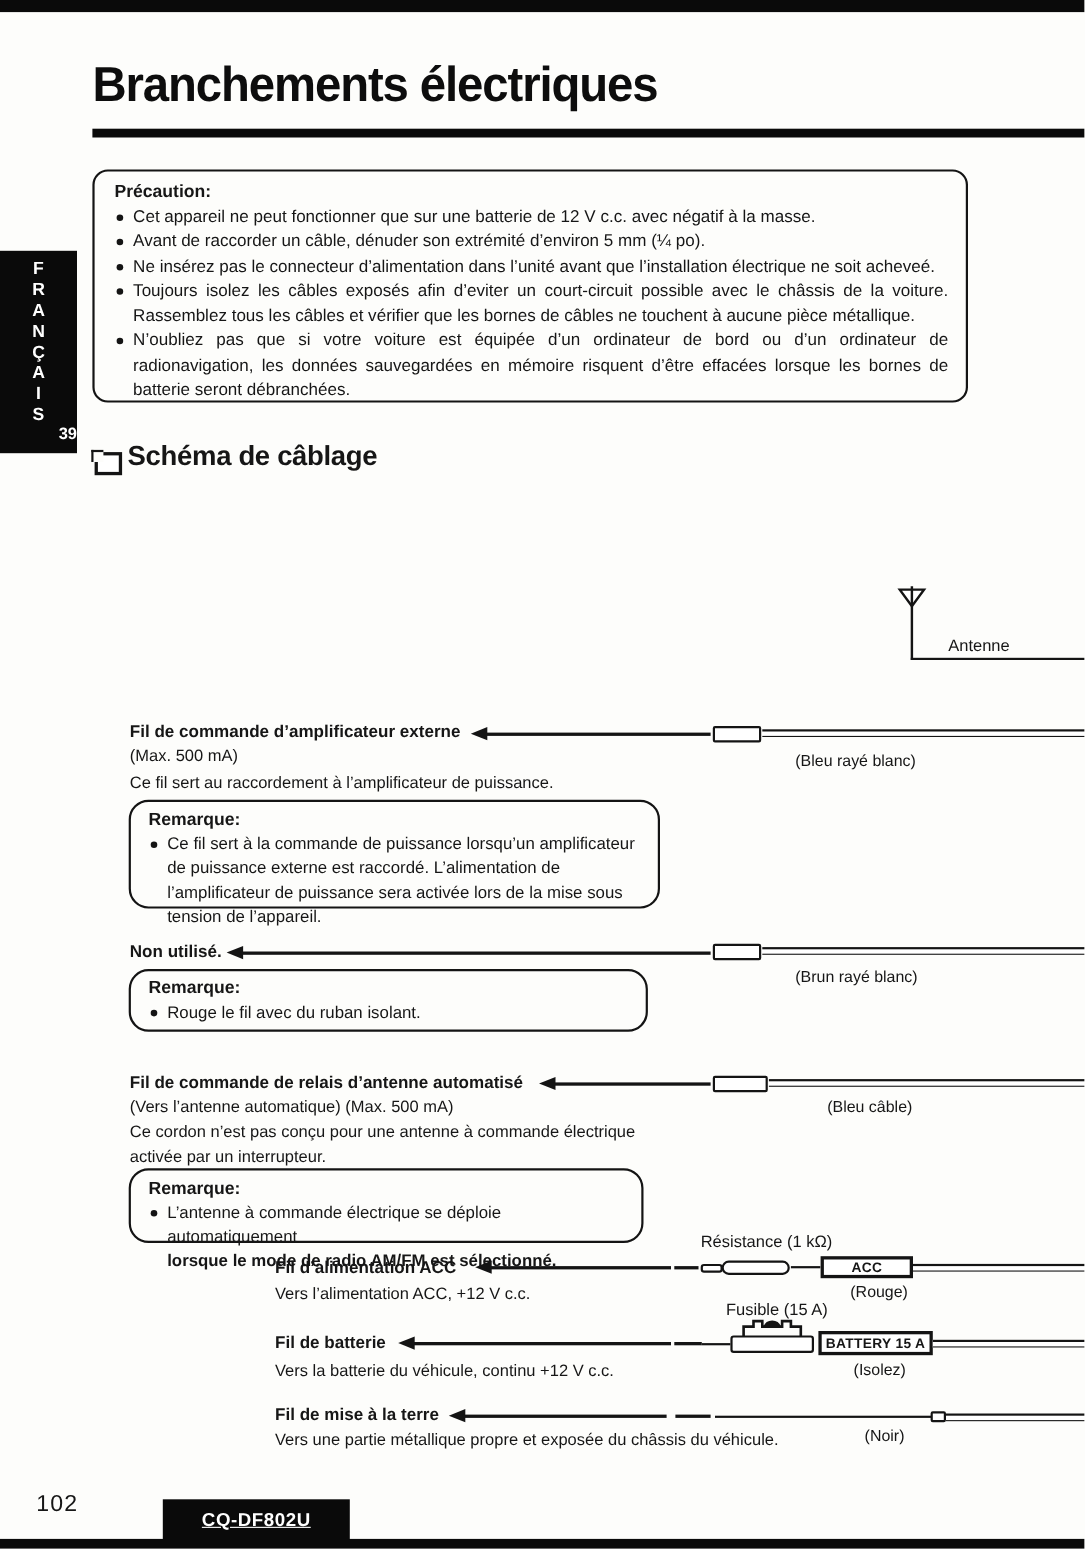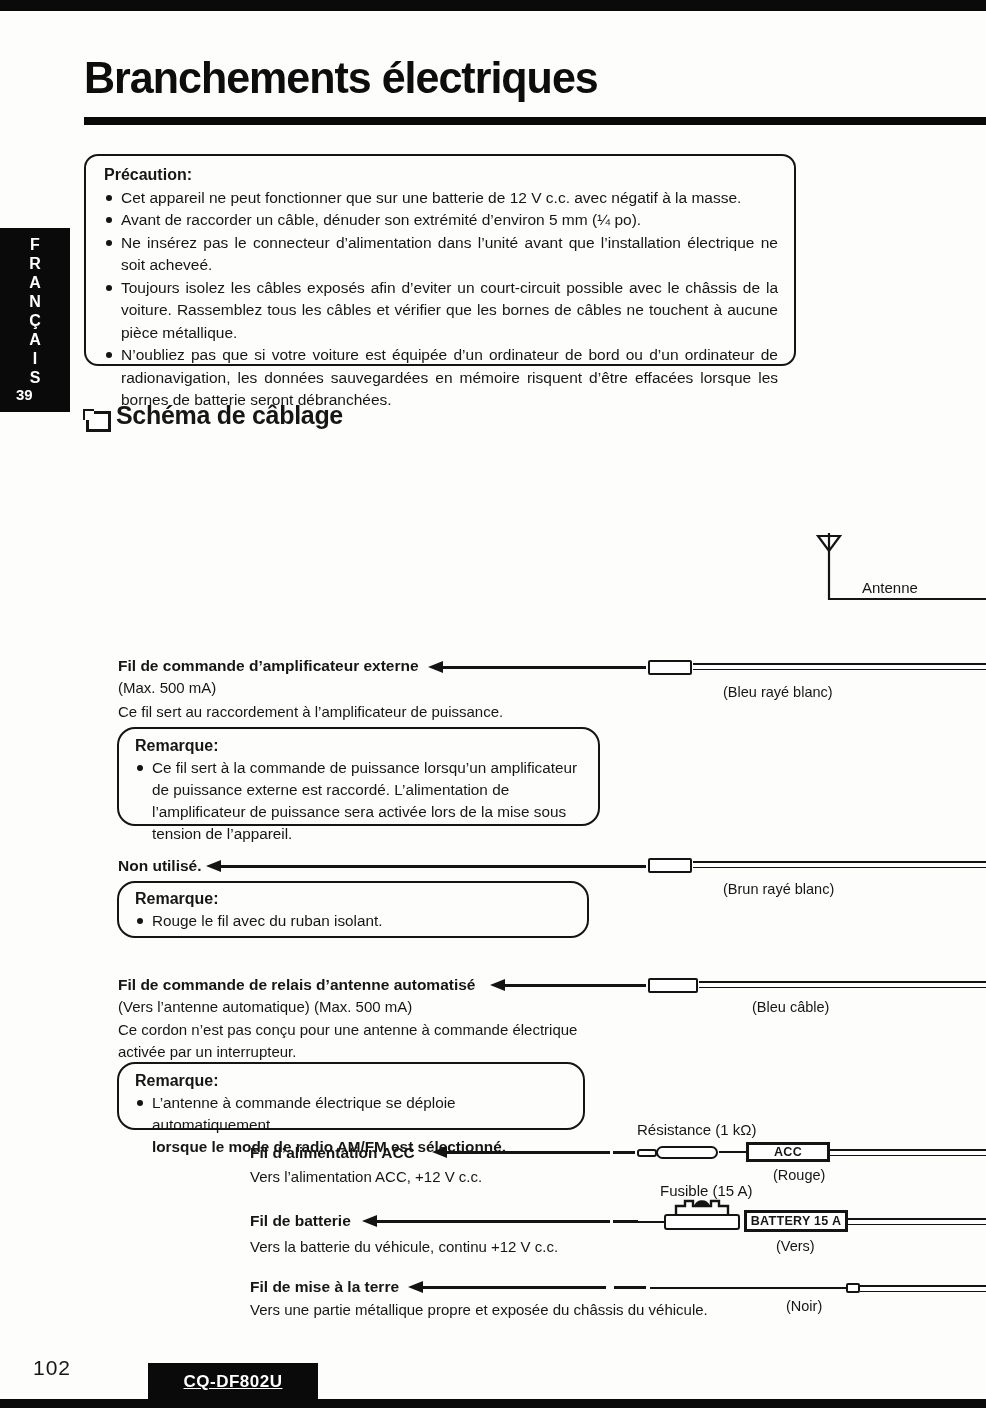--- a/index.html
+++ b/index.html
@@ -16,21 +16,21 @@
     white-space:nowrap;color:#0d0d0d;transform:scaleY(1.04);transform-origin:left top;
   }
   .roundbox{position:absolute;border:2.5px solid #141414;border-radius:14px;background:transparent;box-sizing:border-box;}
   .prec-content{position:absolute;left:18px;top:8px;right:16px;font-size:15.5px;line-height:22.5px;}
   .boxheading{font-weight:bold;font-size:16px;}
   .bullet{display:flex;text-align:justify;}
   .dot{flex:0 0 auto;width:6px;height:6px;border-radius:50%;background:#141414;margin:8px 9px 0 2px;}
   .sidebar{position:absolute;left:0;top:228px;width:70px;height:184px;background:#0a0a0a;color:#fff;}
   .sidebar .letters{position:absolute;left:0;top:7px;width:100%;text-align:center;font-weight:bold;font-size:16px;line-height:19px;}
   .sidebar .letters span{display:block;}
-  .sidebar .num{position:absolute;left:0;bottom:9px;width:100%;text-align:left;font-weight:bold;font-size:15px;margin-left:16px;}
+  .sidebar .num{position:absolute;left:0;bottom:9px;width:100%;text-align:right;font-weight:bold;font-size:15px;}
   .sq-icon{position:absolute;width:19px;height:15px;border:3.5px solid #141414;background:#fff;}
   .sq-icon::before{content:"";position:absolute;left:-6px;top:-5px;width:9px;height:9px;border-top:2.5px solid #141414;border-left:2.5px solid #141414;background:#fdfdfb;}
   .sectionheading{position:absolute;font-size:25px;font-weight:bold;white-space:nowrap;letter-spacing:-0.3px;}
   .wlabel{position:absolute;font-weight:bold;font-size:15.5px;white-space:nowrap;}
   .sub{position:absolute;font-size:15px;white-space:nowrap;}
   .desc{position:absolute;font-size:15px;line-height:22px;}
   .colorlbl{position:absolute;font-size:14.5px;white-space:nowrap;}
   .complbl{position:absolute;font-size:15px;white-space:nowrap;}
   .arrow{position:absolute;height:13px;}
   .arrow::before{content:"";position:absolute;left:0;top:0;width:0;height:0;
@@ -50,21 +50,21 @@
 </style>
 </head>
 <body>
 
 <div class="bar" style="left:0;top:0;width:986px;height:11px;"></div>
 <div class="bar" style="left:0;top:1399px;width:986px;height:9px;"></div>
 
 <div class="title" style="left:84px;top:52px;">Branchements électriques</div>
 <div class="rule" style="left:84px;top:117px;width:902px;height:8px;"></div>
 
-<div class="roundbox" style="left:84px;top:154px;width:712px;height:212px;">
+<div class="roundbox" style="left:84px;top:154px;width:796px;height:212px;">
   <div class="prec-content">
     <div class="boxheading">Précaution:</div>
     <div class="bullet">
         <span class="dot"></span>
         <span>Cet appareil ne peut fonctionner que sur une batterie de 12 V c.c. avec négatif à la masse.</span>
       </div>
     <div class="bullet">
         <span class="dot"></span>
         <span>Avant de raccorder un câble, dénuder son extrémité d’environ 5 mm (¼ po).</span>
       </div>
@@ -176,21 +176,21 @@
 <div class="arrow" style="left:362px;top:1215px;width:248px;"></div>
 <div class="dash" style="left:613px;top:1220px;width:25px;"></div>
 <div class="thin" style="left:638px;top:1221px;width:26px;"></div>
 <svg class="abs" style="left:672px;top:1197px;" width="60" height="20" viewBox="0 0 60 20">
   <path d="M4 19 V9 H13 V4 H21 V9 H39 V4 H47 V9 H56 V19" fill="none" stroke="#141414" stroke-width="2.4"></path>
   <path d="M22 9 A8.5 8.5 0 0 1 38 9 Z" fill="#141414"></path>
 </svg>
 <div class="conn" style="left:664px;top:1214px;width:72px;height:12px;border-radius:3px;"></div>
 <div class="labelbox" style="left:744px;top:1210px;width:98px;height:16px;">BATTERY 15 A</div>
 <div class="wire2" style="left:848px;top:1218px;width:138px;"></div>
-<div class="colorlbl" style="left:776px;top:1238px;">(Vers)</div>
+<div class="colorlbl" style="left:776px;top:1238px;">(Isolez)</div>
 <div class="desc" style="left:250px;top:1236px;width:440px;">Vers la batterie du véhicule, continu +12 V c.c.</div>
 
 <div class="wlabel" style="left:250px;top:1278px;">Fil de mise à la terre</div>
 <div class="arrow" style="left:408px;top:1281px;width:198px;"></div>
 <div class="dash" style="left:614px;top:1286px;width:32px;"></div>
 <div class="thin" style="left:650px;top:1287px;width:198px;"></div>
 <div class="conn" style="left:846px;top:1283px;width:10px;height:6px;border-width:2px;"></div>
 <div class="wire2" style="left:860px;top:1285px;width:126px;"></div>
 <div class="colorlbl" style="left:786px;top:1298px;">(Noir)</div>
 <div class="desc" style="left:250px;top:1299px;width:480px;">Vers une partie métallique propre et exposée du châssis du véhicule.</div>

